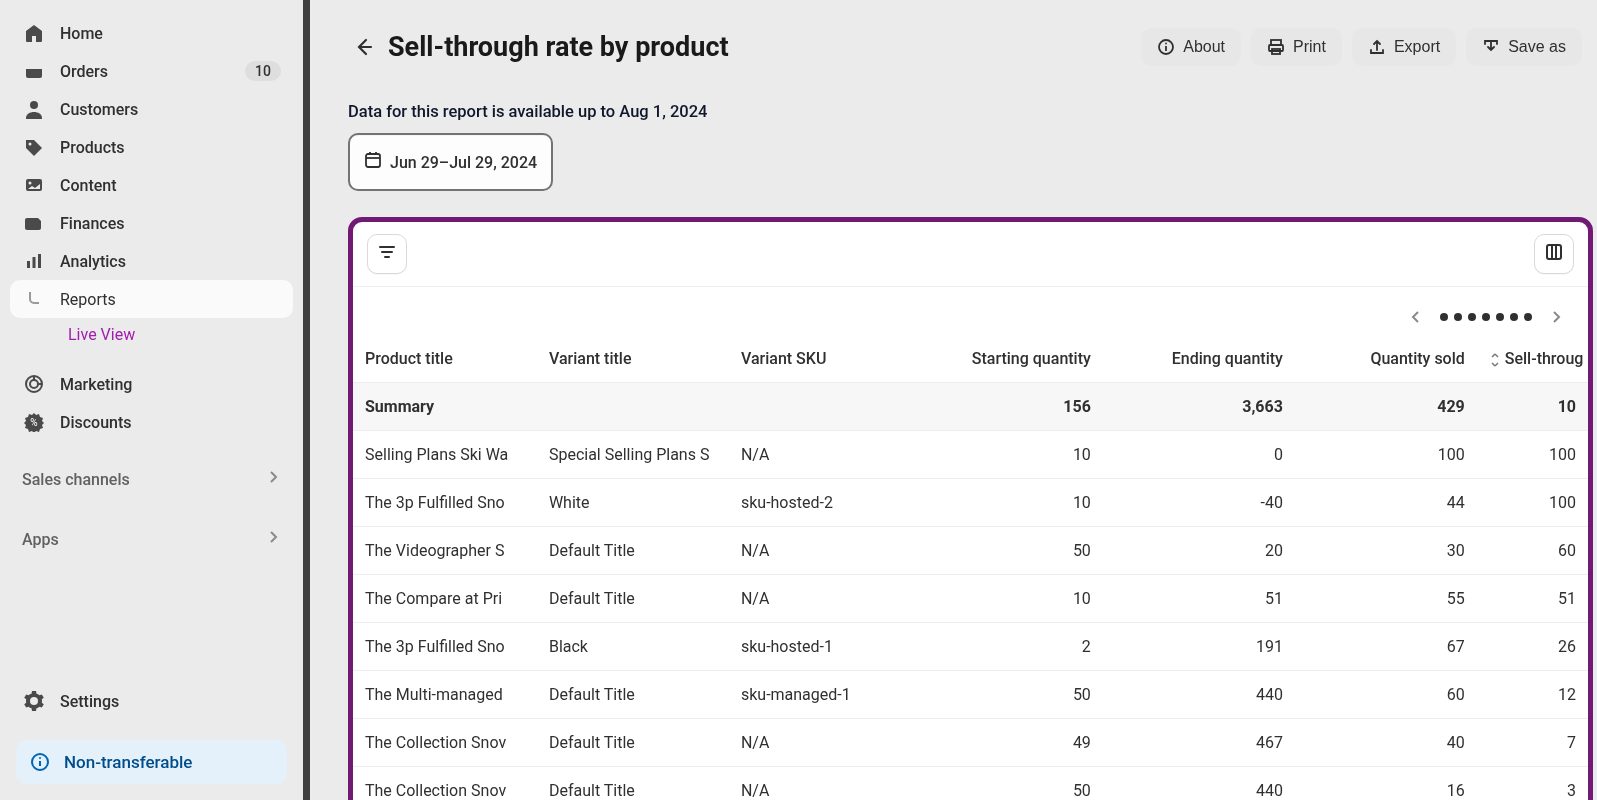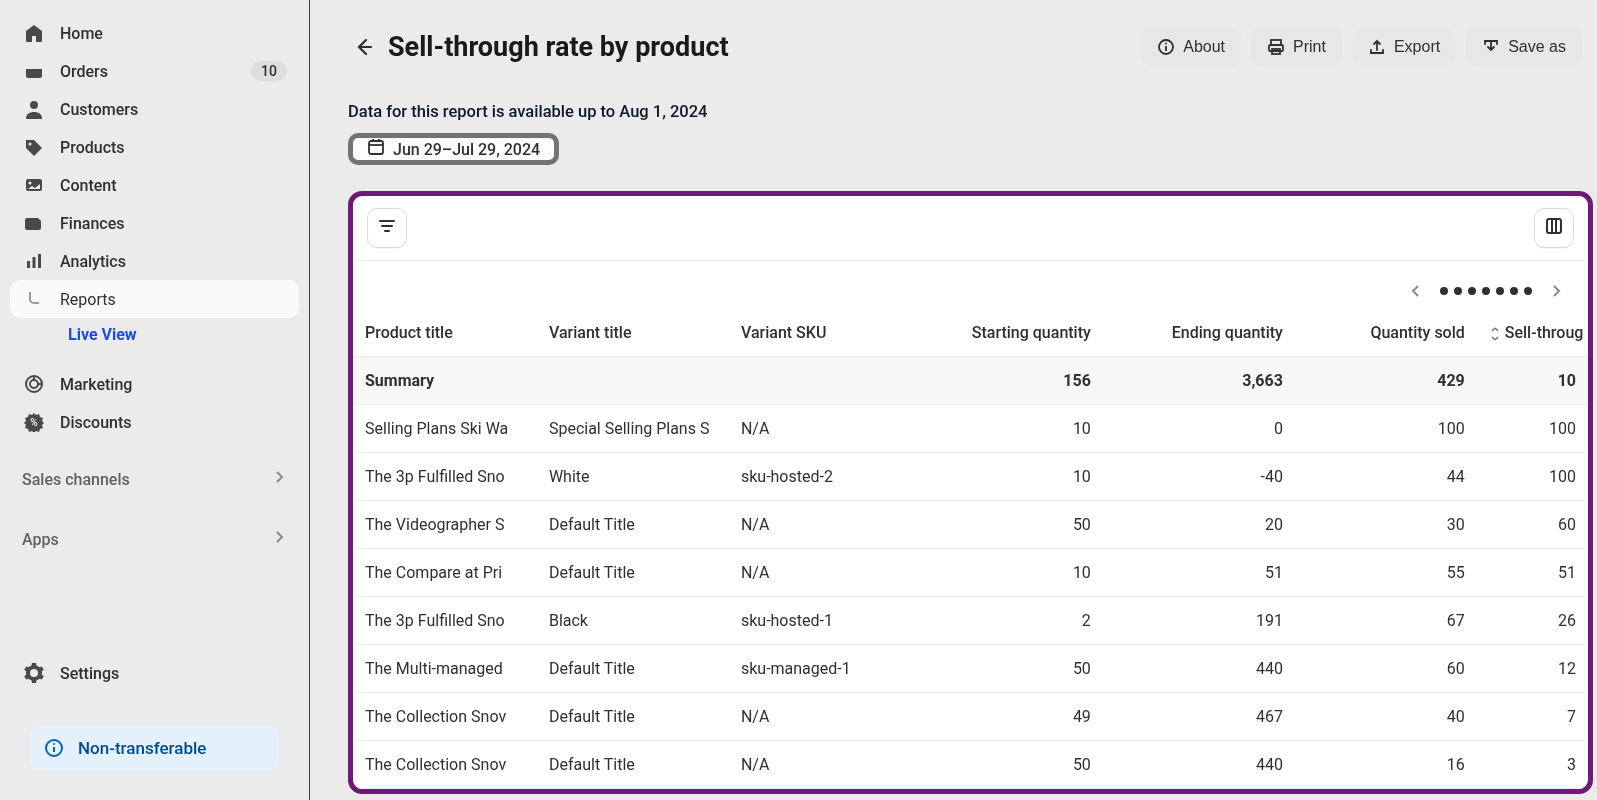--- a/index.html
+++ b/index.html
@@ -11,21 +11,21 @@
   height: 800px;
   overflow: hidden;
   display: flex;
 }
 .sidebar {
   width: 310px;
   background: #ebebeb;
   padding: 14px 10px 10px 10px;
   display: flex;
   flex-direction: column;
-  border-right: 1px solid #404040;
+  border-right: 7px solid #404040;
 }
 .nav-list { list-style: none; }
 .nav-item {
   display: flex;
   align-items: center;
   padding: 7px 12px;
   border-radius: 10px;
   cursor: pointer;
   font-size: 16px;
   font-weight: 500;
@@ -39,21 +39,21 @@
   display: inline-flex;
   align-items: center;
   justify-content: center;
   color: #4a4a4a;
 }
 .nav-item.active {
   background: #fafafa;
   font-weight: 400;
 }
 .nav-sub { padding-left: 58px; font-weight: 600; }
-.nav-sub-liveview { padding-left: 58px; font-weight: 700; color:#1d4ed8; }
+.nav-sub-liveview { padding-left: 58px; font-weight: 400; color:#a21caf; }
 .nav-badge {
   margin-left: auto;
   background: #dedede;
   color: #303030;
   border-radius: 10px;
   padding: 2px 10px;
   font-size: 14px;
   font-weight: 500;
 }
 .nav-section {
@@ -70,21 +70,21 @@
 .sidebar-spacer { flex: 1; }
 .nontrans {
   background: #e4f1fb;
   color: #004d8c;
   border-radius: 10px;
   padding: 12px 14px;
   display: flex;
   align-items: center;
   font-size: 17px;
   font-weight: 500;
-  margin: 20px;
+  margin: 6px;
 }
 .nontrans .icon { margin-right: 14px; display:inline-flex; }
 .sub-tree-icon {
   width: 24px;
   height: 24px;
   margin-right: 14px;
   display: inline-flex;
   align-items: center;
   justify-content: center;
   color: #8a8a8a;
@@ -121,23 +121,23 @@
   cursor: pointer;
 }
 .action-btn .icon { display:inline-flex; }
 .meta-line { margin-top: 36px; color: #0f172a; font-size: 16.5px; font-weight:500; }
 .date-picker {
   margin-top: 12px;
   display: inline-flex;
   align-items: center;
   gap: 8px;
   background: #fdfdfd;
-  border: 5px solid #737373;
+  border: 2px solid #737373;
   border-radius: 10px;
-  padding: 0 14px;
+  padding: 16px 14px;
   font-size: 16px;
   font-weight: 500;
   cursor: pointer;
   box-shadow: 0 1px 0 rgba(0,0,0,0.03) inset;
 }
 .card {
   margin-top: 26px;
   background: #fff;
   border: 5px solid #701a75;
   border-radius: 14px;

